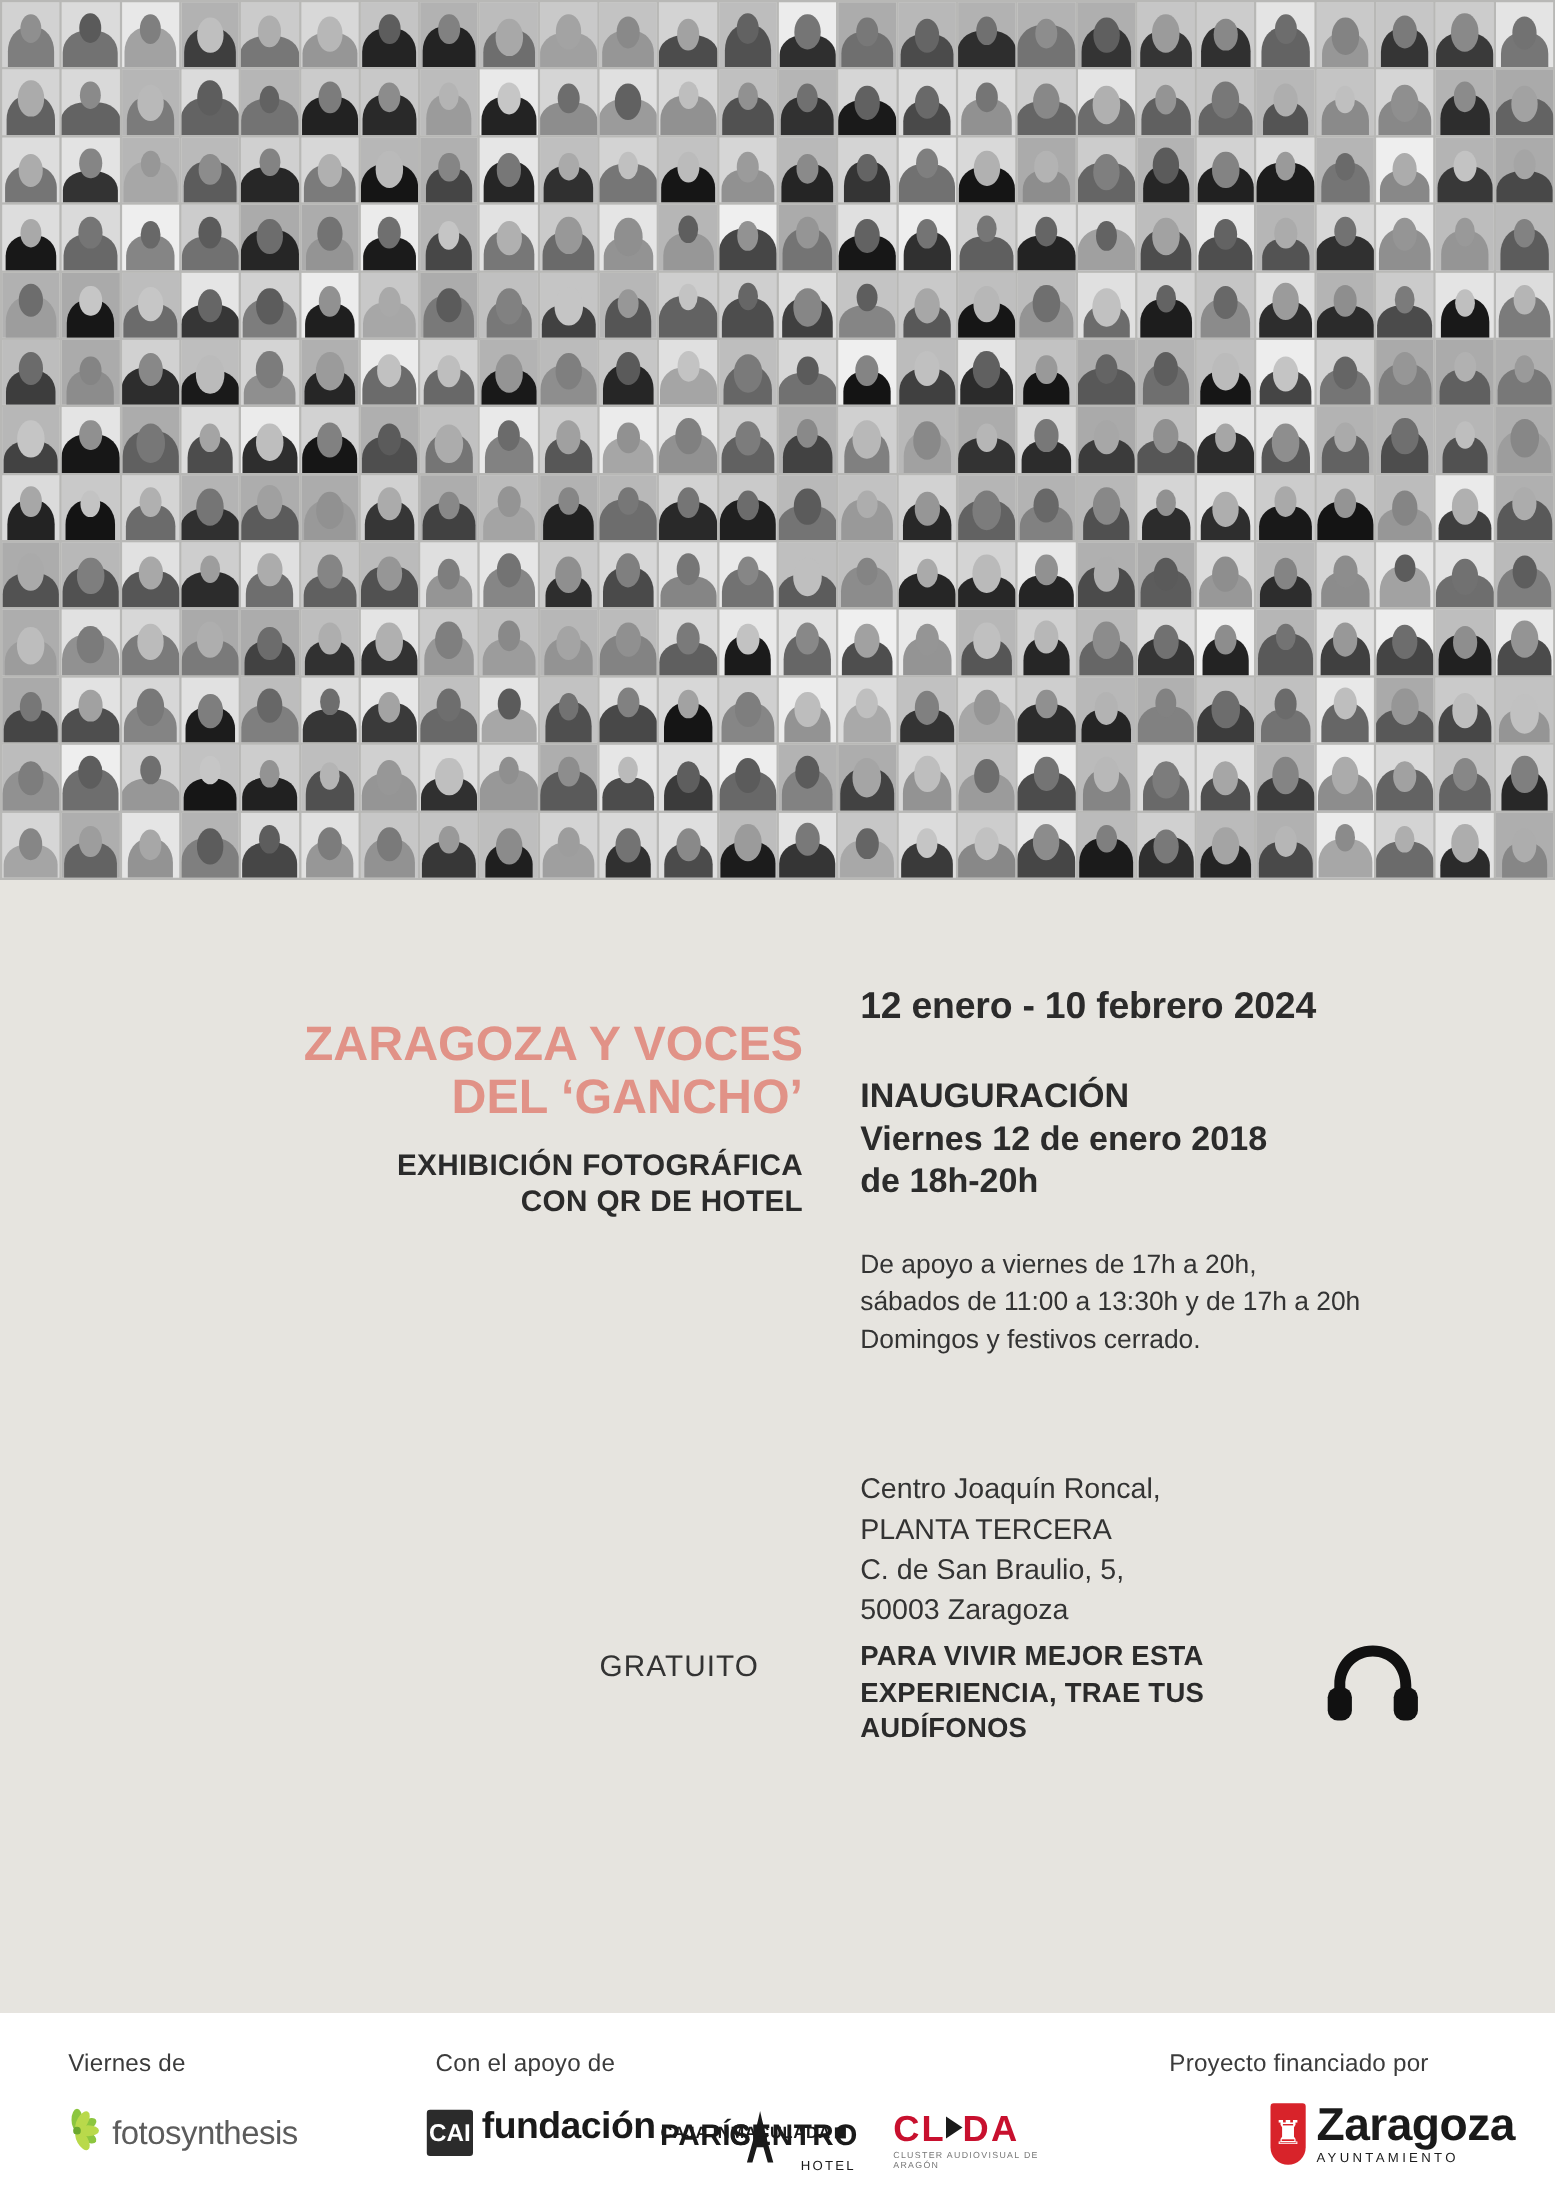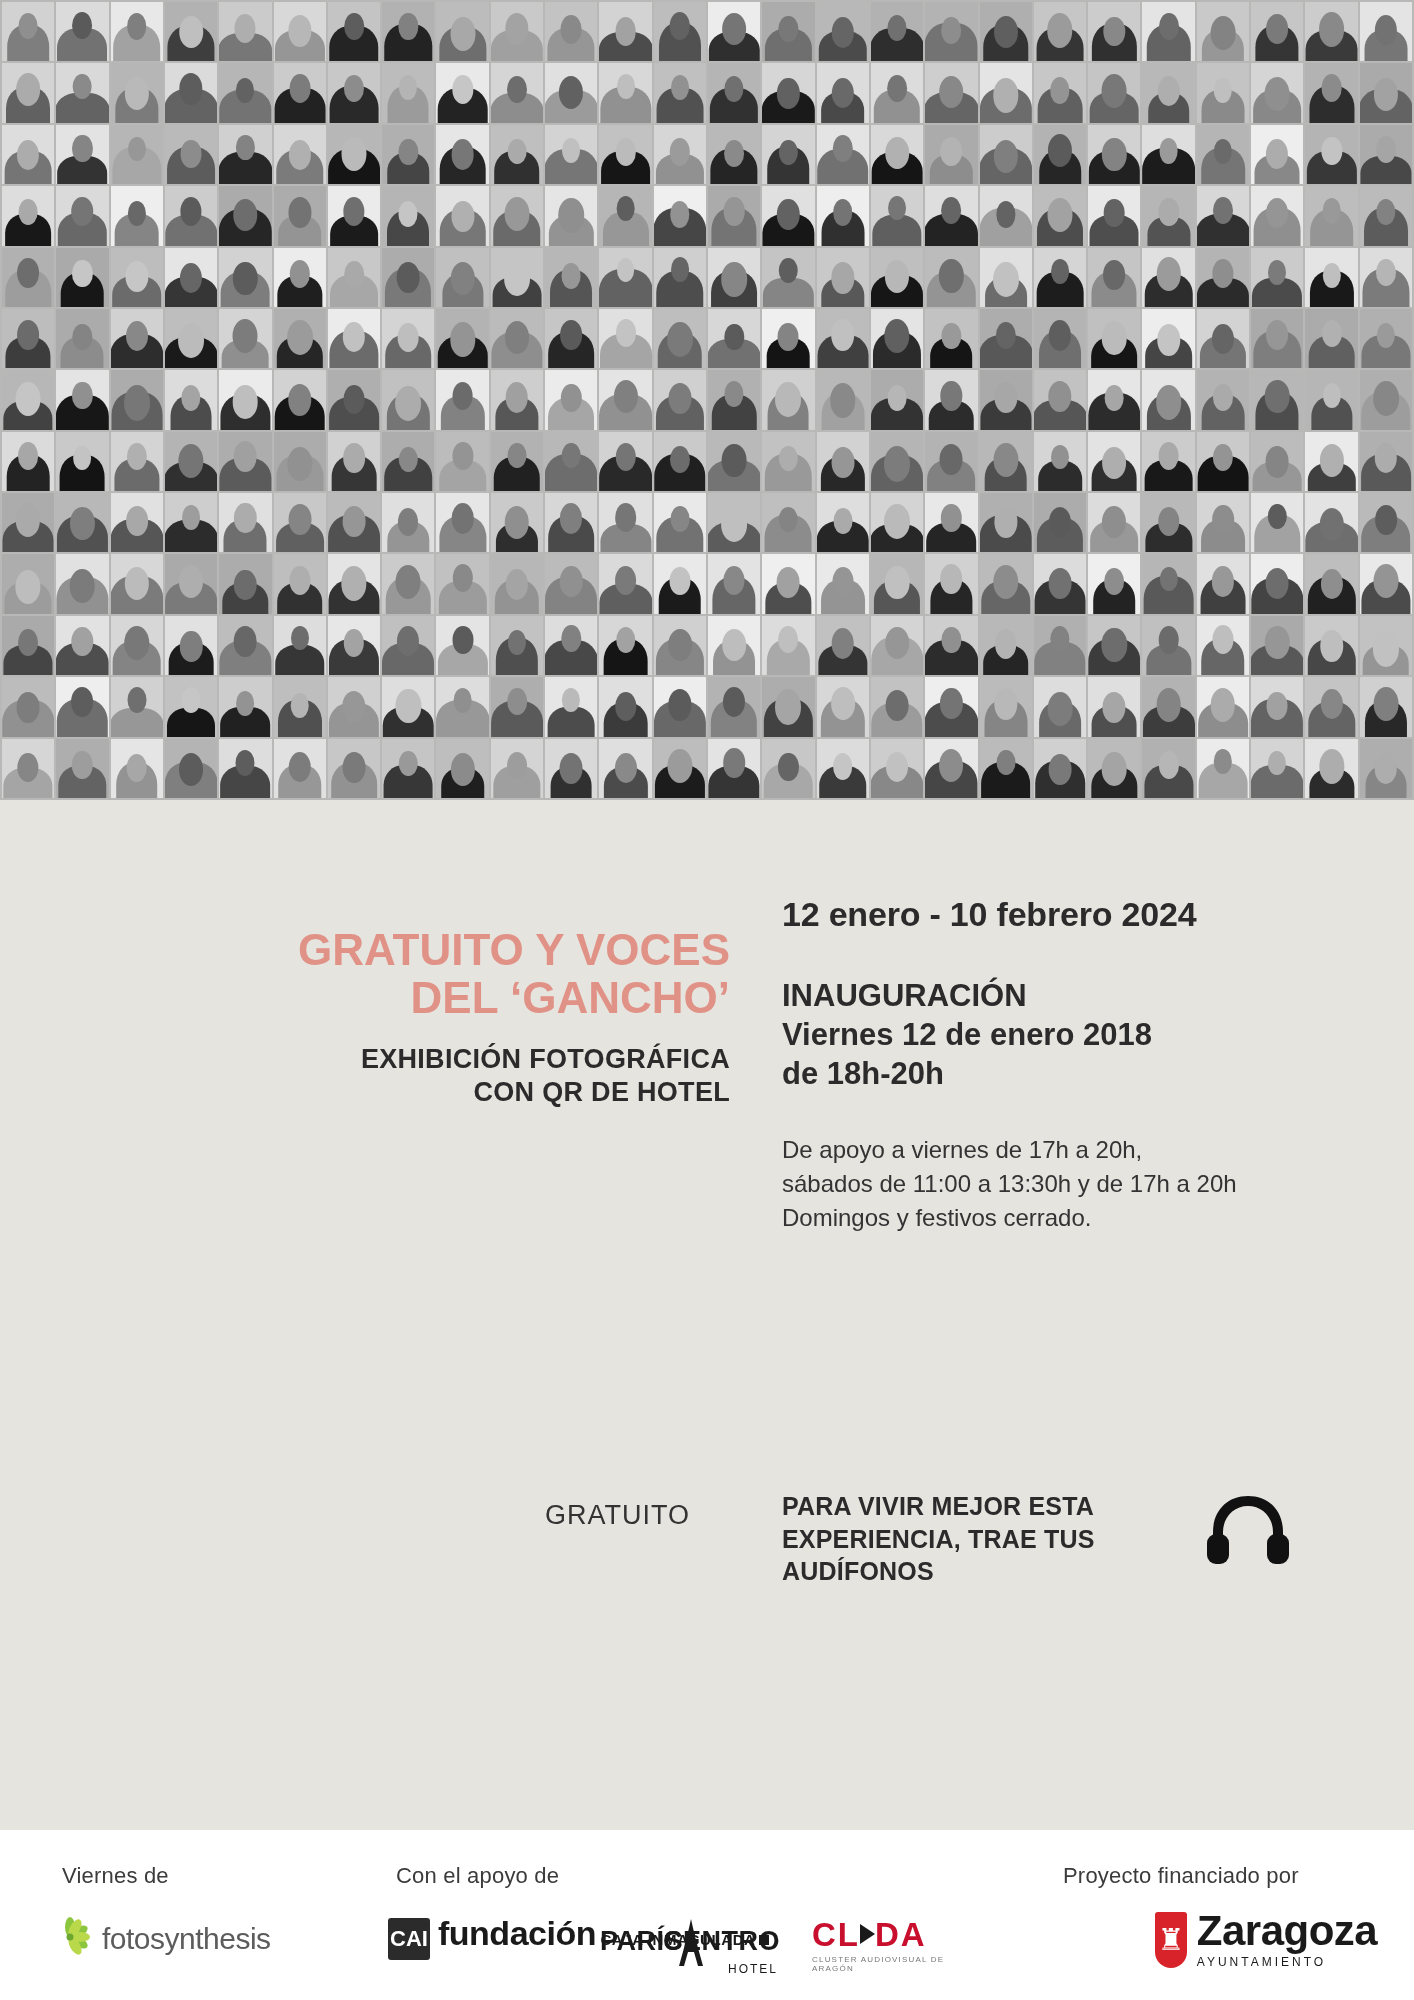--- a/index.html
+++ b/index.html
@@ -2027,21 +2027,21 @@
       <div class="bg" style="background: rgb(174, 174, 174);"></div>
       <div class="body" style="width: 78.3315%; height: 54.5081%; background: rgb(134, 134, 134);"></div>
       <div class="head" style="width: 43.2512%; height: 51.9014%; top: 24.1504%; background: rgb(173, 173, 173);"></div>
     </div>
   </div>
 
 <div id="poster-body">
 
   <div id="left-col">
     <h2 id="subtitle">
-      <span>GRATUITO Y VOCES</span>
+      <span>ZARAGOZA Y VOCES</span>
       <span class="l2">DEL ‘GANCHO’</span>
     </h2>
     <p id="kicker">
       <span>EXHIBICIÓN FOTOGRÁFICA</span>
       <span class="l2">CON QR DE HOTEL</span>
     </p>
   </div>
 
   <div id="right-col">
     <div id="dates">12 enero - 10 febrero 2024</div>
@@ -2051,20 +2051,26 @@
       <span class="l">Viernes 12 de enero 2018</span>
       <span class="l">de 18h-20h</span>
     </div>
 
     <div id="hours">
       <span class="l">De apoyo a viernes de 17h a 20h,</span>
       <span class="l">sábados de 11:00 a 13:30h y de 17h a 20h</span>
       <span class="l">Domingos y festivos cerrado.</span>
     </div>
 
+    <div id="venue">
+      <span class="l">Centro Joaquín Roncal,</span>
+      <span class="l">PLANTA TERCERA</span>
+      <span class="l">C. de San Braulio, 5,</span>
+      <span class="l">50003 Zaragoza</span>
+    </div>
   </div>
 
   <div id="free-label">GRATUITO</div>
 
   <div id="headphones-note">
     <span class="l">PARA VIVIR MEJOR ESTA</span>
     <span class="l">EXPERIENCIA, TRAE TUS</span>
     <span class="l">AUDÍFONOS</span>
   </div>
 

